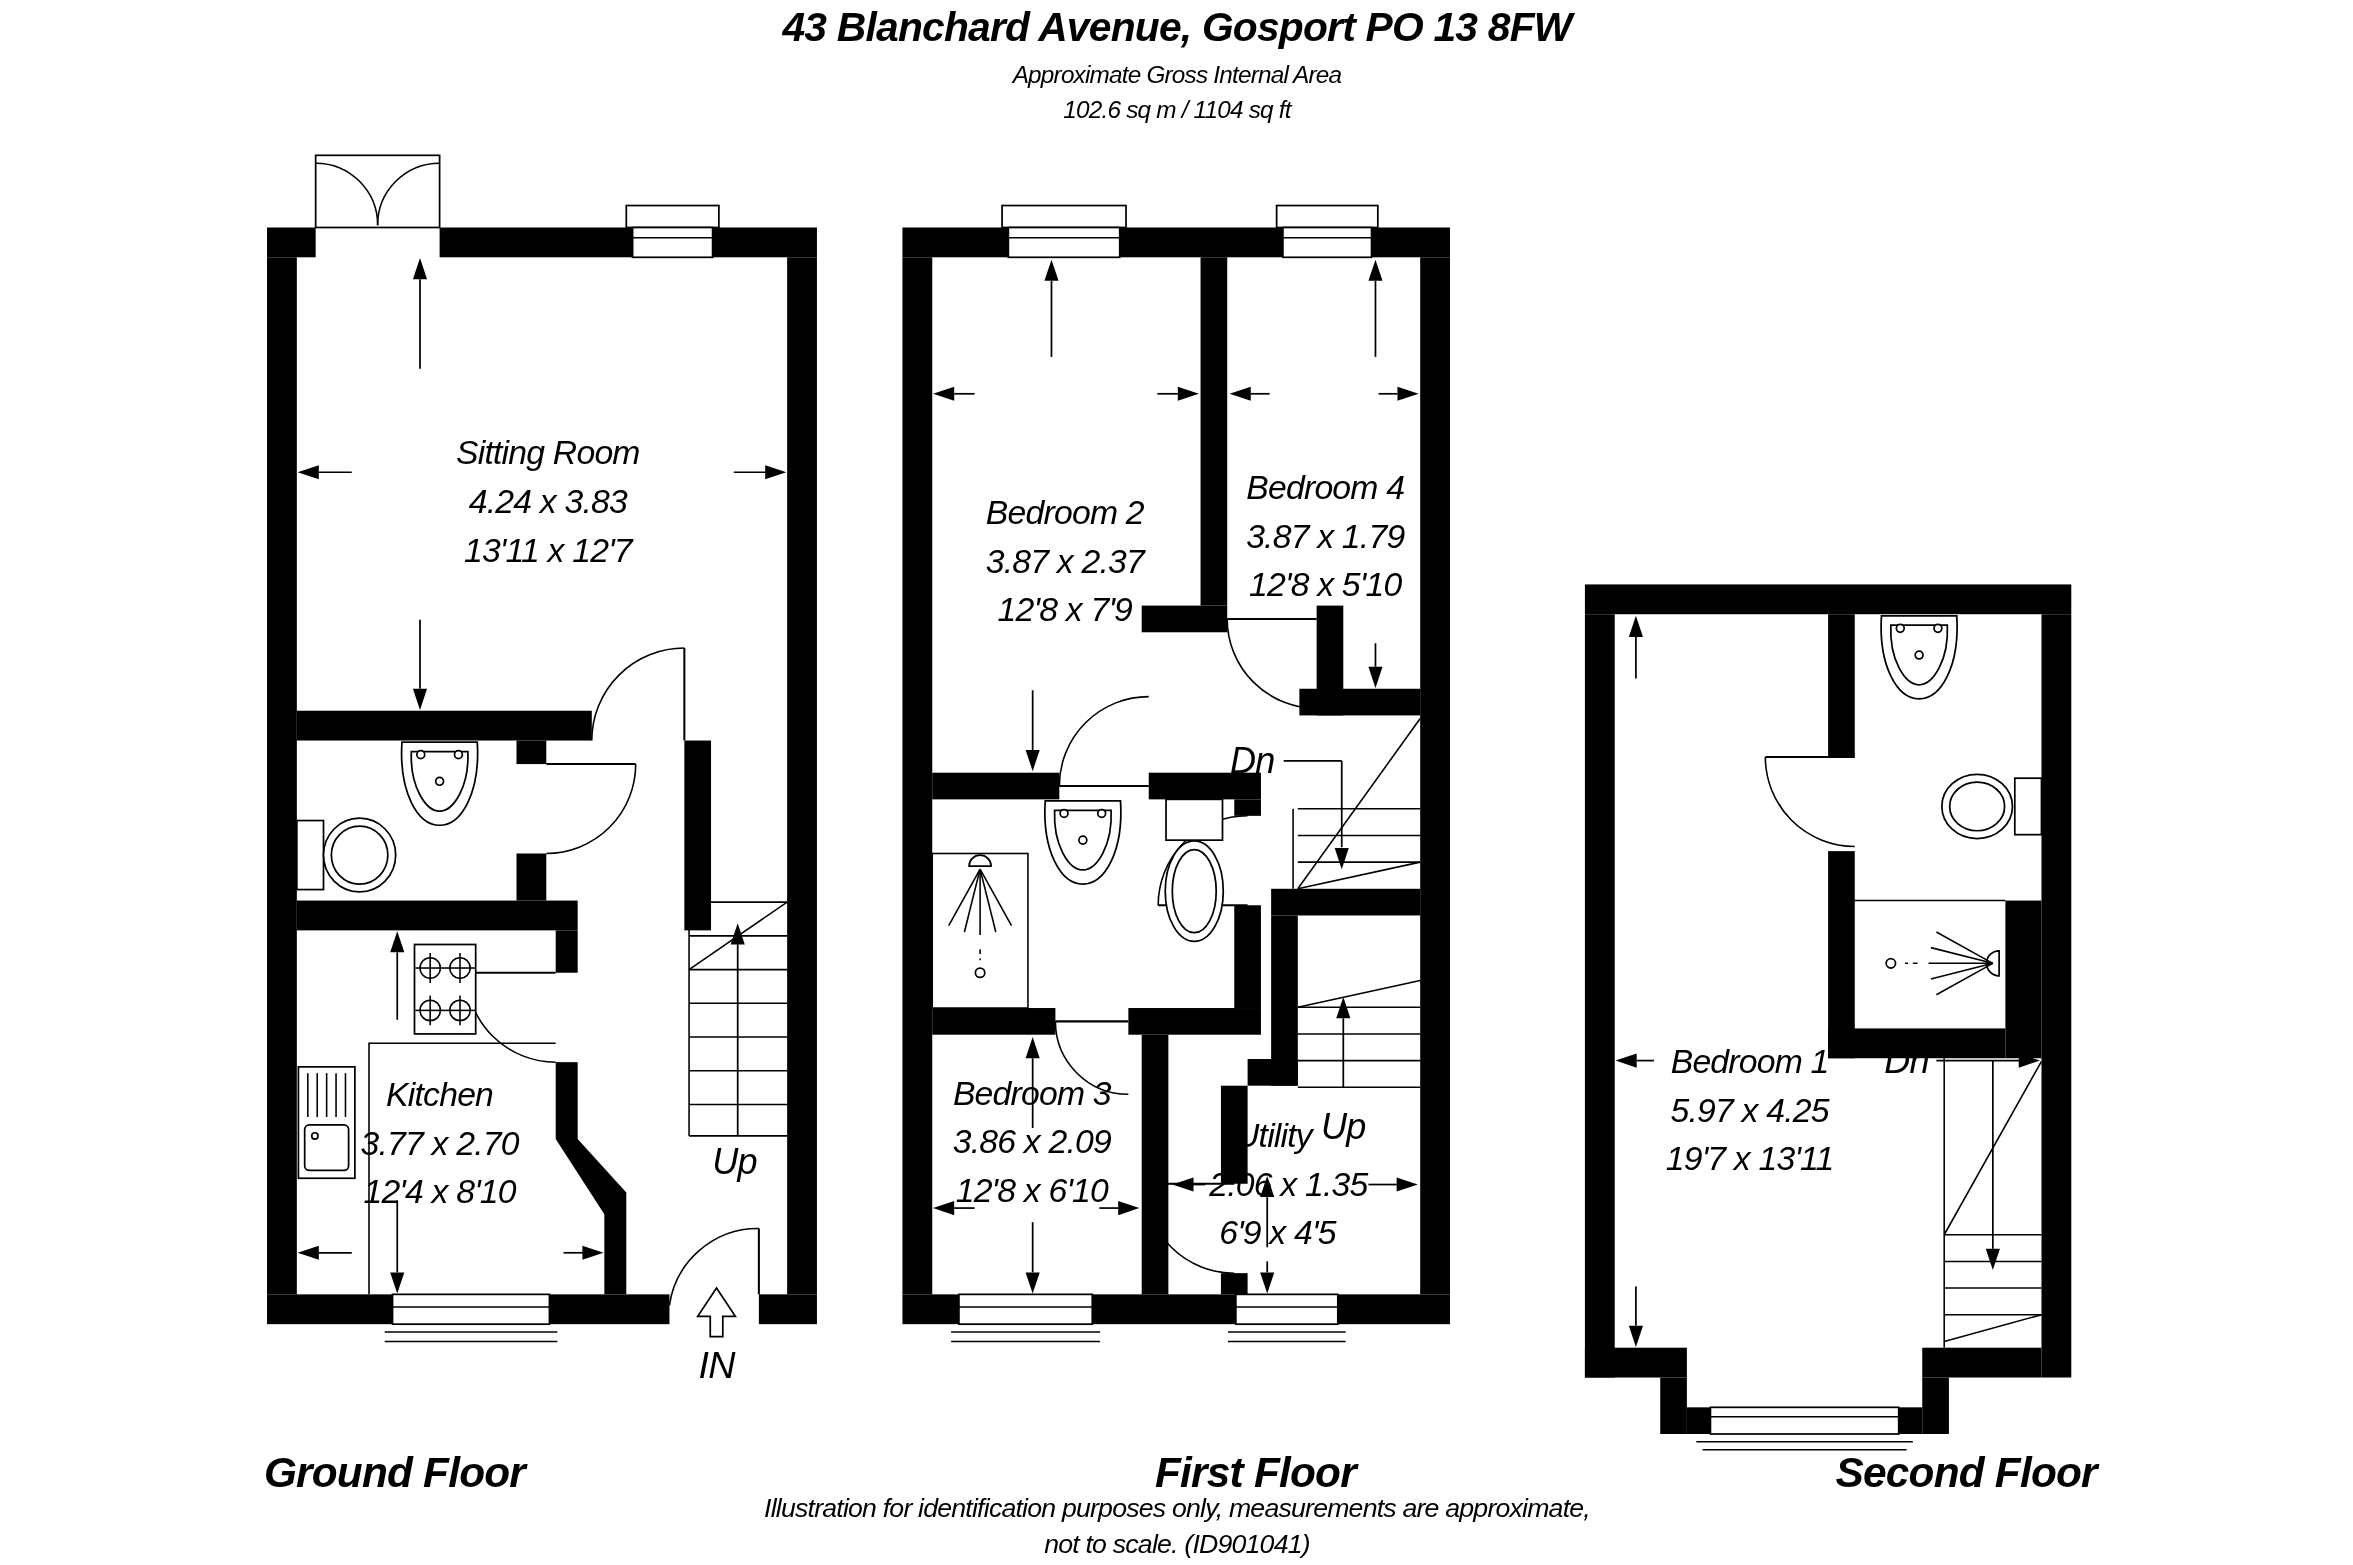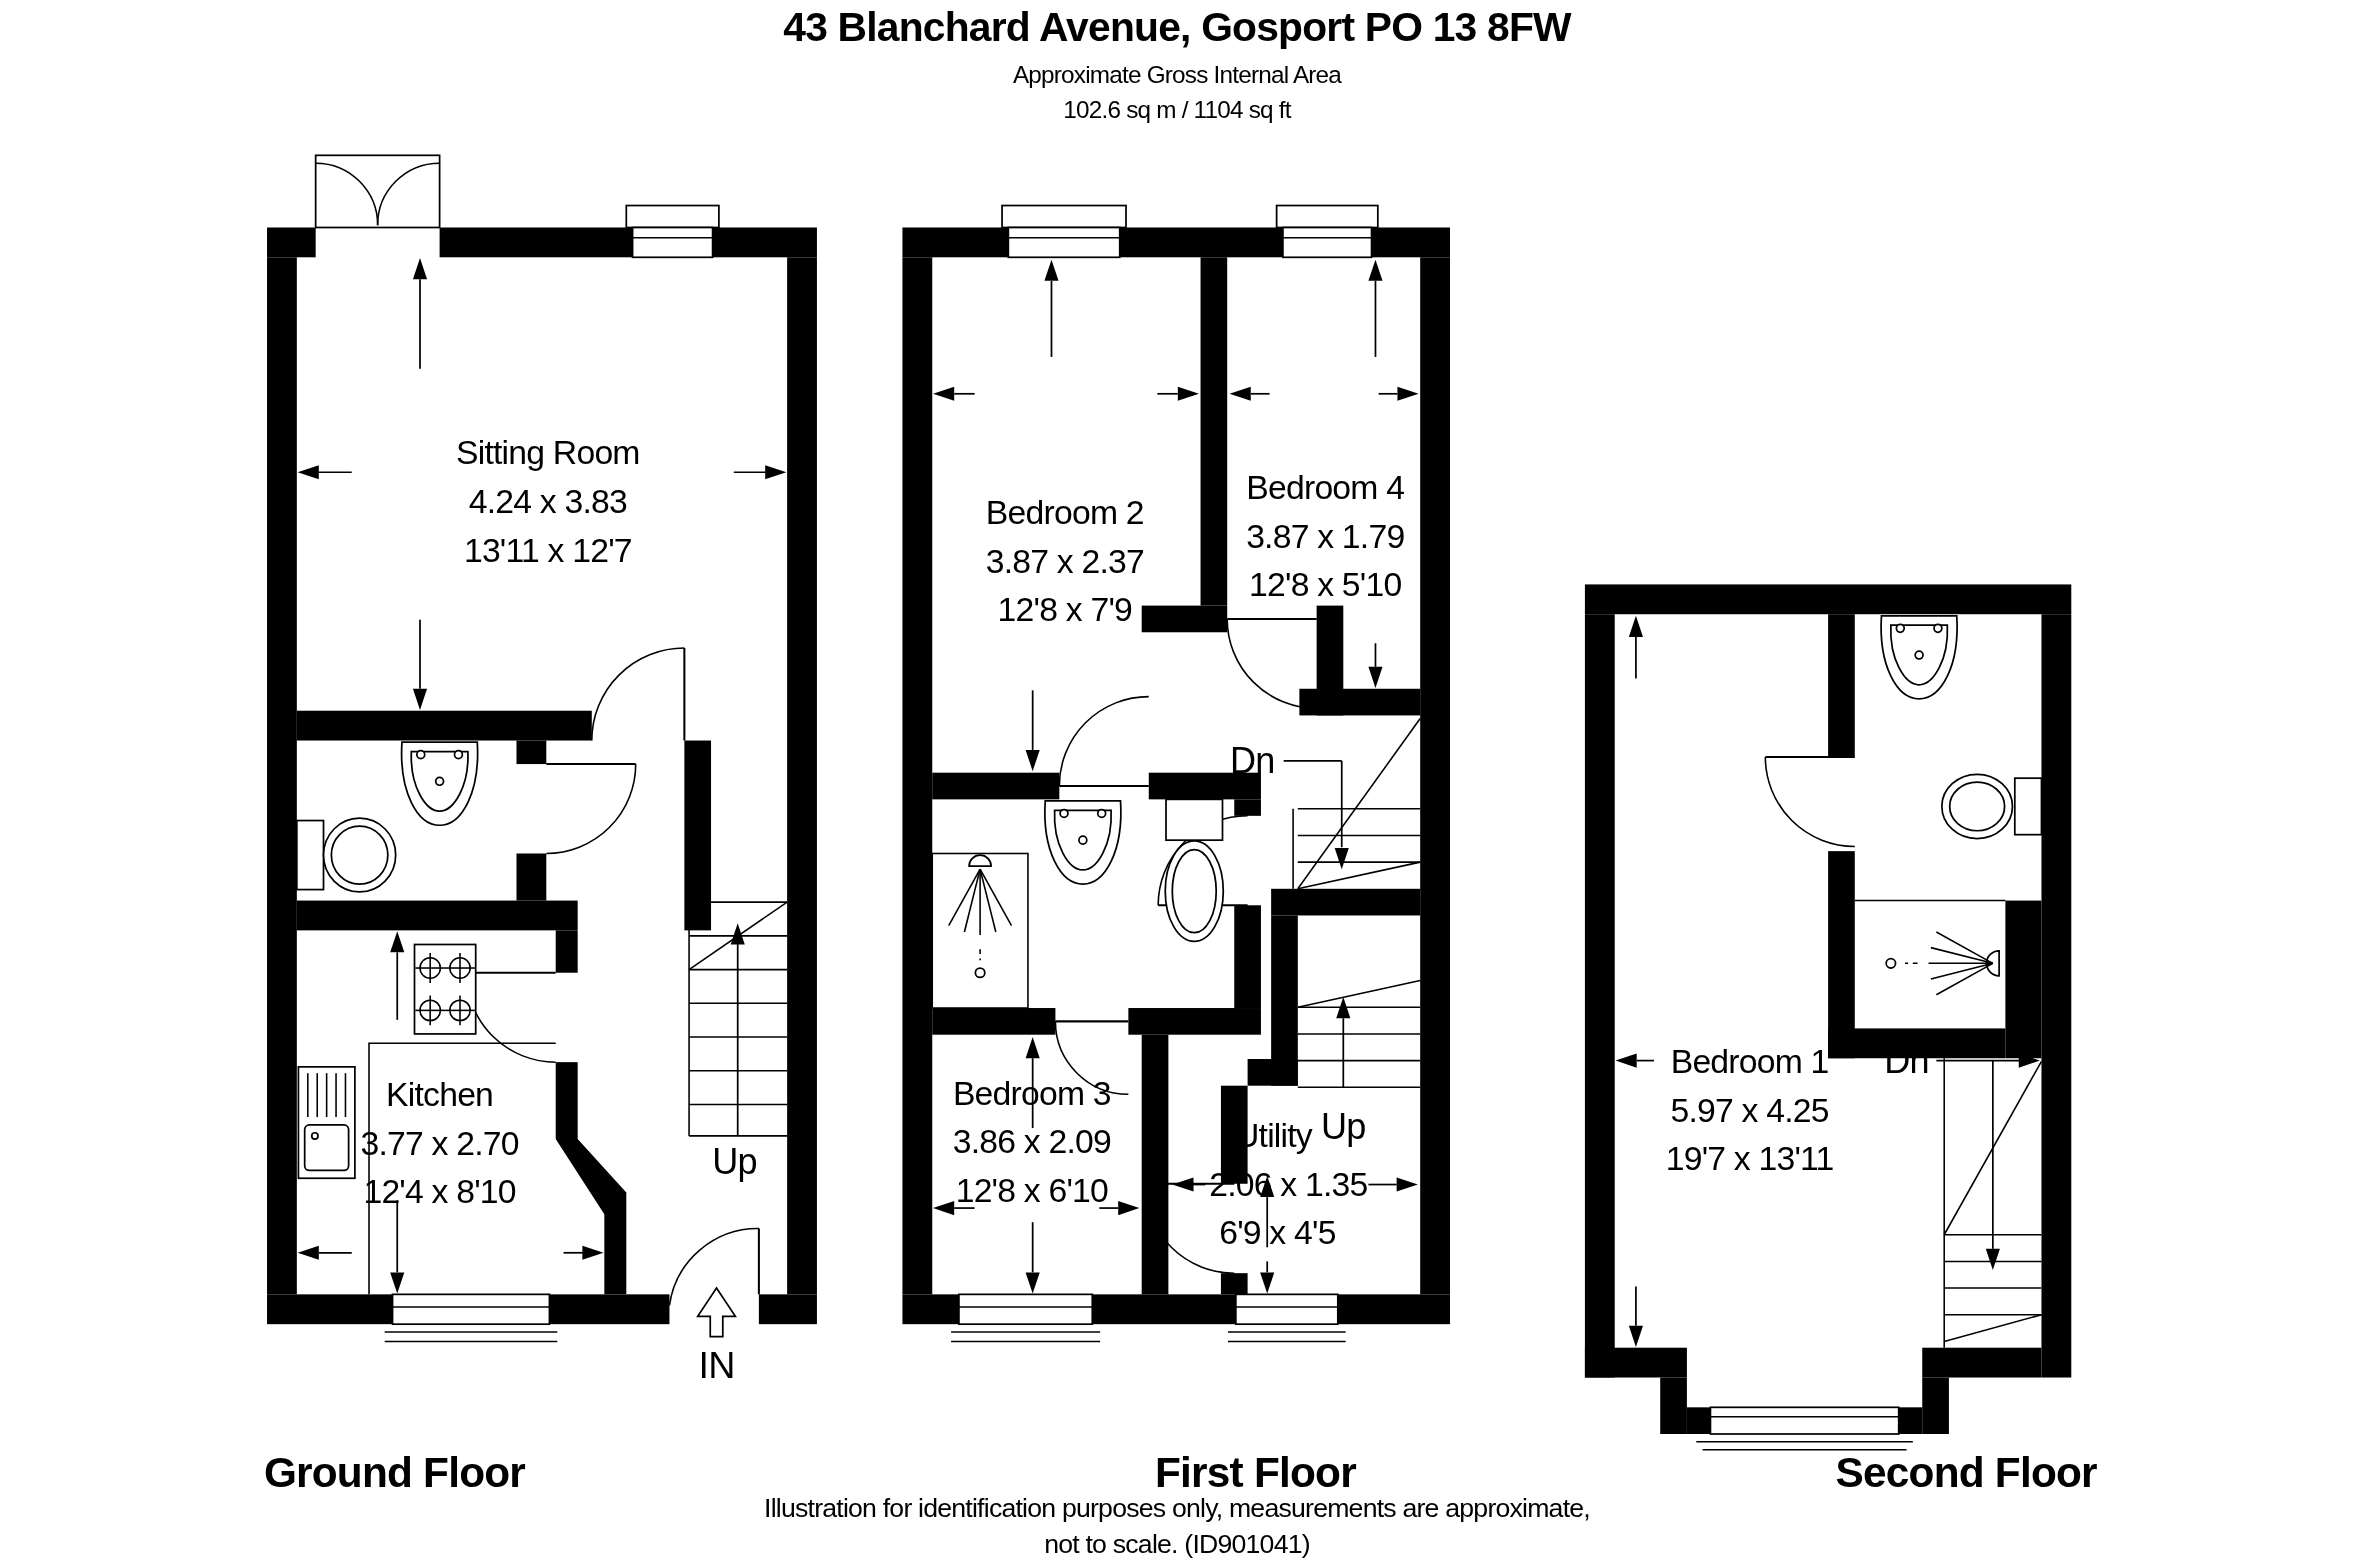--- a/index.html
+++ b/index.html
@@ -1,16 +1,16 @@
 <!DOCTYPE html>
 <html style="font-size:12.6px"><head>
 <meta charset="utf-8">
 <style>
   html,body{margin:0;padding:0;background:#fff;}
-  #page{width:2030px;height:1565px;position:relative;background:#ffffff;}
+  #page{width:2030px;height:1565px;position:relative;background:#ffffff;font-style:italic;}
   svg{display:block;}
   .wall{fill:#000000;stroke:none;}
   .thin{stroke:#000000;stroke-width:2;fill:none;}
   .arc{stroke:#000000;stroke-width:2;fill:none;}
   .leaf{stroke:#000000;stroke-width:2.6;fill:none;}
   .dim{stroke:#000000;stroke-width:2.2;fill:none;}
   .fix{stroke:#000000;stroke-width:2.2;fill:#ffffff;}
   .win{fill:#ffffff;stroke:#000000;stroke-width:2.2;}
   text{font-family:"Liberation Sans", sans-serif;fill:#000000;letter-spacing:-1px;}
   .t-title{font-size:52px;font-weight:bold;}

